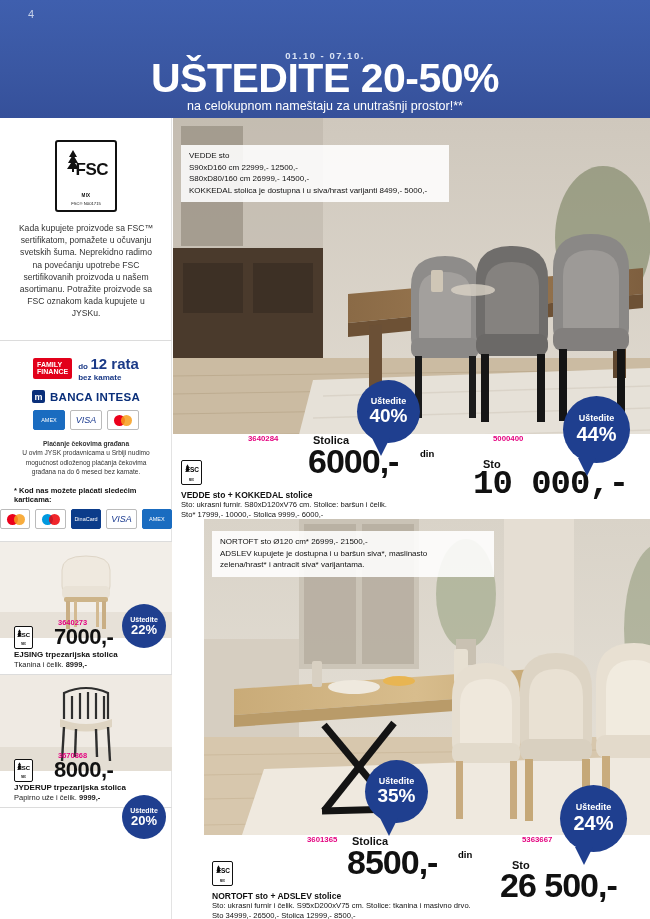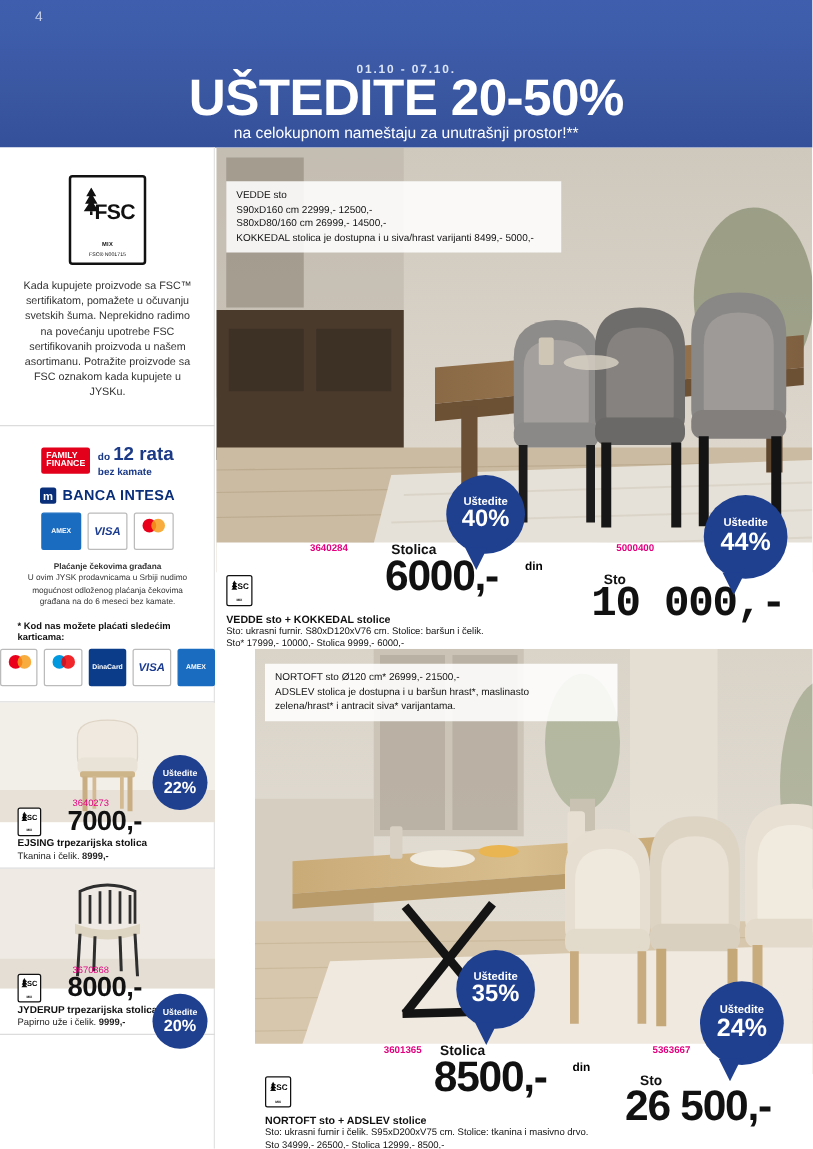--- a/index.html
+++ b/index.html
@@ -88,22 +88,22 @@
   .bi-row {
     margin-top:8px; display:flex; align-items:center; justify-content:center; gap:5px;
   }
   .bi-mark {
     width:13px; height:13px; background:#0a2f7a; color:#fff; font-size:9px;
     font-weight:700; display:flex; align-items:center; justify-content:center; border-radius:2px;
   }
   .bi-name { font-size:11.5px; font-weight:700; color:#0a2f7a; letter-spacing:0.3px; }
   .cards-row { margin-top:7px; display:flex; align-items:center; justify-content:center; gap:5px; }
   .card {
-    width:32px; height:30px; border:1px solid #bbb; border-radius:2px; background:#fff;
-    font-size:6.5px; font-weight:700; display:flex; align-items:center; justify-content:center;
+    width:32px; height:20px; border:1px solid #bbb; border-radius:2px; background:#fff;
+    font-size:6.5px; font-weight:400; display:flex; align-items:center; justify-content:center;
     color:#1a2f7a; overflow:hidden;
   }
   .card.amex { background:#1a6cc0; color:#fff; border-color:#1a6cc0; font-size:5.5px;}
   .card.visa { color:#1a3a8f; font-style:italic; font-size:9px;}
   .card.mc { background:#fff; position:relative; }
   .card.mc .c1 { position:absolute; left:6px; top:4px; width:11px; height:11px; background:#eb001b; border-radius:50%; }
   .card.mc .c2 { position:absolute; left:13px; top:4px; width:11px; height:11px; background:#f79e1b; border-radius:50%; opacity:.85;}
   .card.dina { background:#0b3c8a; color:#fff; border-color:#0b3c8a; font-size:5.5px;}
   .card.maestro { position:relative; background:#fff;}
   .card.maestro .c1 { position:absolute; left:6px; top:4px; width:11px; height:11px; background:#0099df; border-radius:50%; }
@@ -113,21 +113,21 @@
   }
   .pay-note b { font-weight:700; }
   .pay-title { font-size:7.5px; font-weight:700; color:#111; margin-top:10px; text-align:left; padding-left:14px;}
 
   
   .lprod { position:relative; height:133px; overflow:hidden; }
   .lprod .photo {
     position:absolute; left:0; top:0; width:172px; height:96px; overflow:hidden;
   }
   .lprod .sku {
-    position:absolute; left:58px; top:76px; font-size:7.5px; color:#e4007f; font-weight:400;
+    position:absolute; left:58px; top:76px; font-size:7.5px; color:#e4007f; font-weight:700;
   }
   .lprod .price {
     position:absolute; left:54px; top:82px; font-size:22px; font-weight:800; color:#111;
     letter-spacing:-0.5px;
   }
   .lprod .fsc-mini {
     position:absolute; left:14px; top:84px; width:19px; height:23px;
     border:1.5px solid #111; border-radius:2px; background:#fff;
   }
   .lprod .fsc-mini .t { position:absolute; left:2px; top:2px; width:5px; height:9px;}
@@ -521,21 +521,21 @@
         <path d="M392 162 q0 -38 38 -38 q38 0 38 38 l0 54 q0 16 -20 16 l-36 0 q-20 0 -20 -16 z" fill="#e8e0d2"></path>
         <path d="M402 170 q0 -29 28 -29 q28 0 28 29 l0 45 q0 12 -16 12 l-24 0 q-16 0 -16 -12 z" fill="#f1ebdf"></path>
         <rect x="392" y="216" width="76" height="23" rx="9" fill="#e3dacb"></rect>
         <rect x="398" y="237" width="8" height="66" fill="#c9ac7e"></rect>
         <rect x="456" y="237" width="8" height="66" fill="#c9ac7e"></rect>
       </g>
     </svg>
 
     <div class="spec-box" style="left:8px; top:12px; width:282px;">
       <div>NORTOFT sto Ø120 cm* 26999,- 21500,-</div>
-      <div>ADSLEV stolica je dostupna i u baršun hrast*, maslinasto</div>
+      <div>ADSLEV kupujete je dostupna i u baršun siva*, maslinasto</div>
       <div>zelena/hrast* i antracit siva* varijantama.</div>
     </div>
 
     <div class="pricebar">
       <div class="fsc-mini2" style="left:8px; top:26px;">
         <svg class="t" viewBox="0 0 6 10">
             <path d="M3 0 L5 3.5 L4 3.5 L5.6 6.5 L4 6.5 L6 9 L0 9 L2 6.5 L0.4 6.5 L2 3.5 L1 3.5 Z" fill="#111"></path>
           </svg>
         <span class="x">FSC</span>
         <span class="b">MIX</span>

